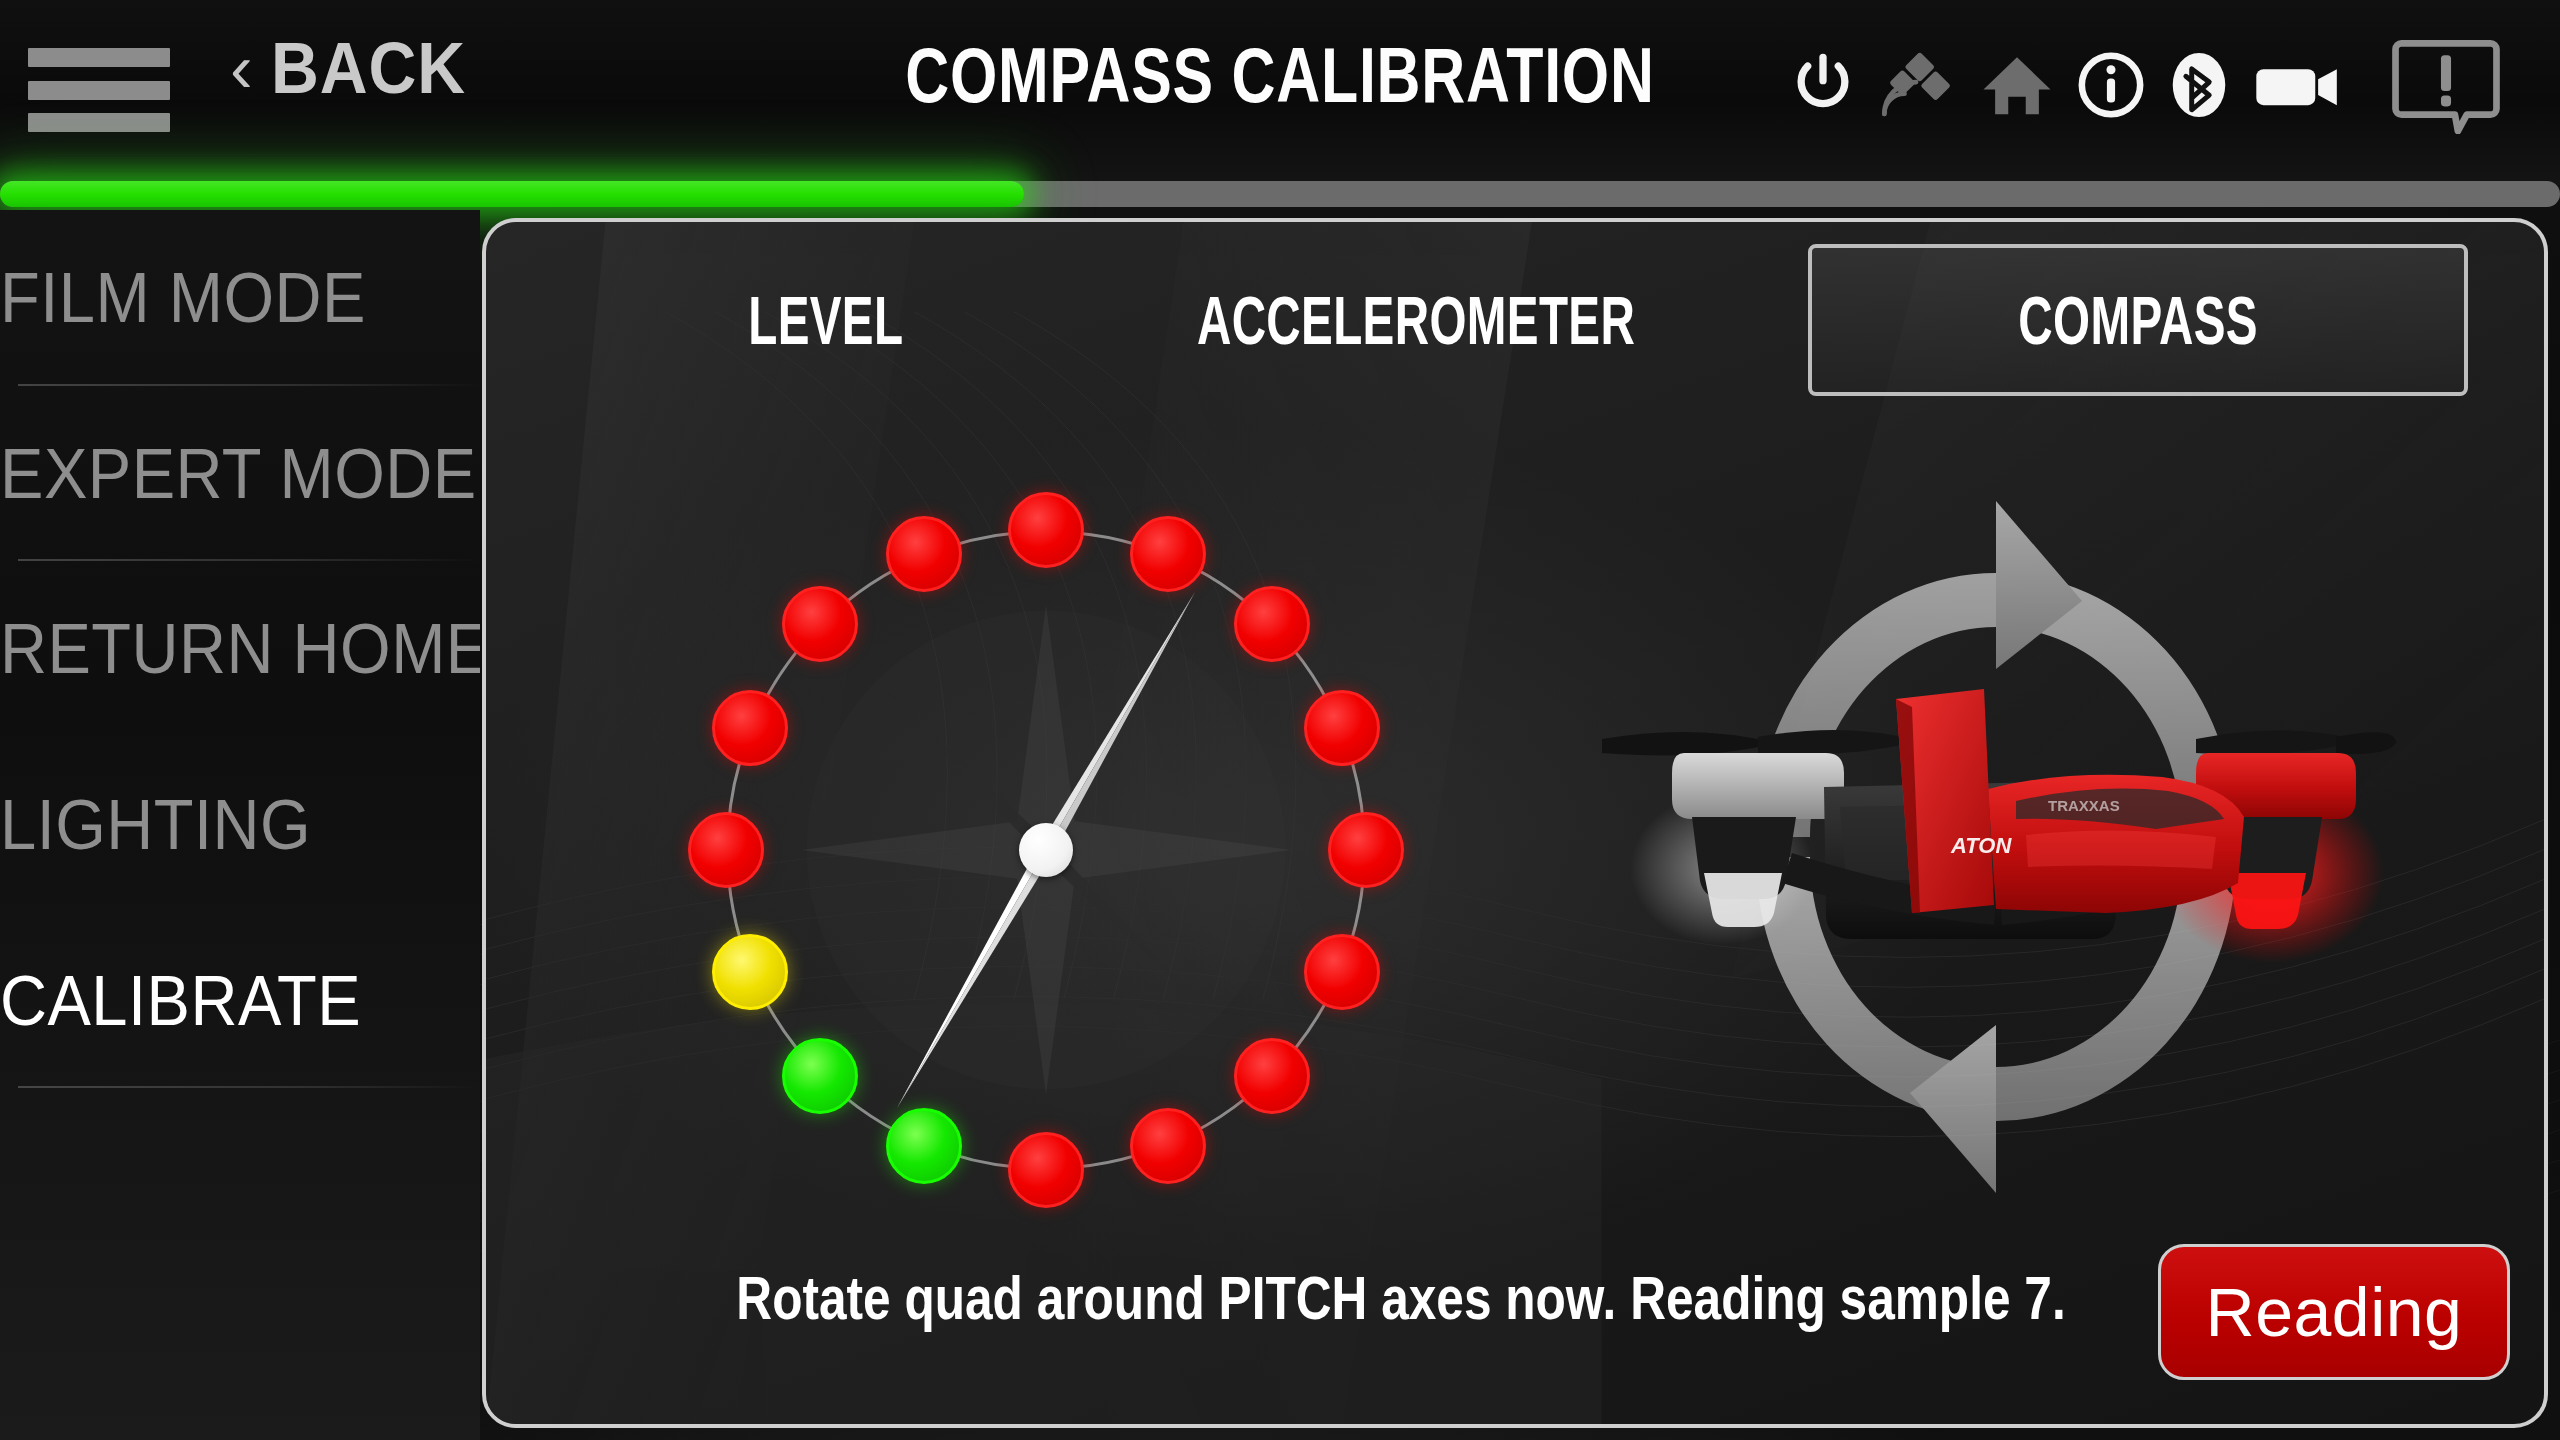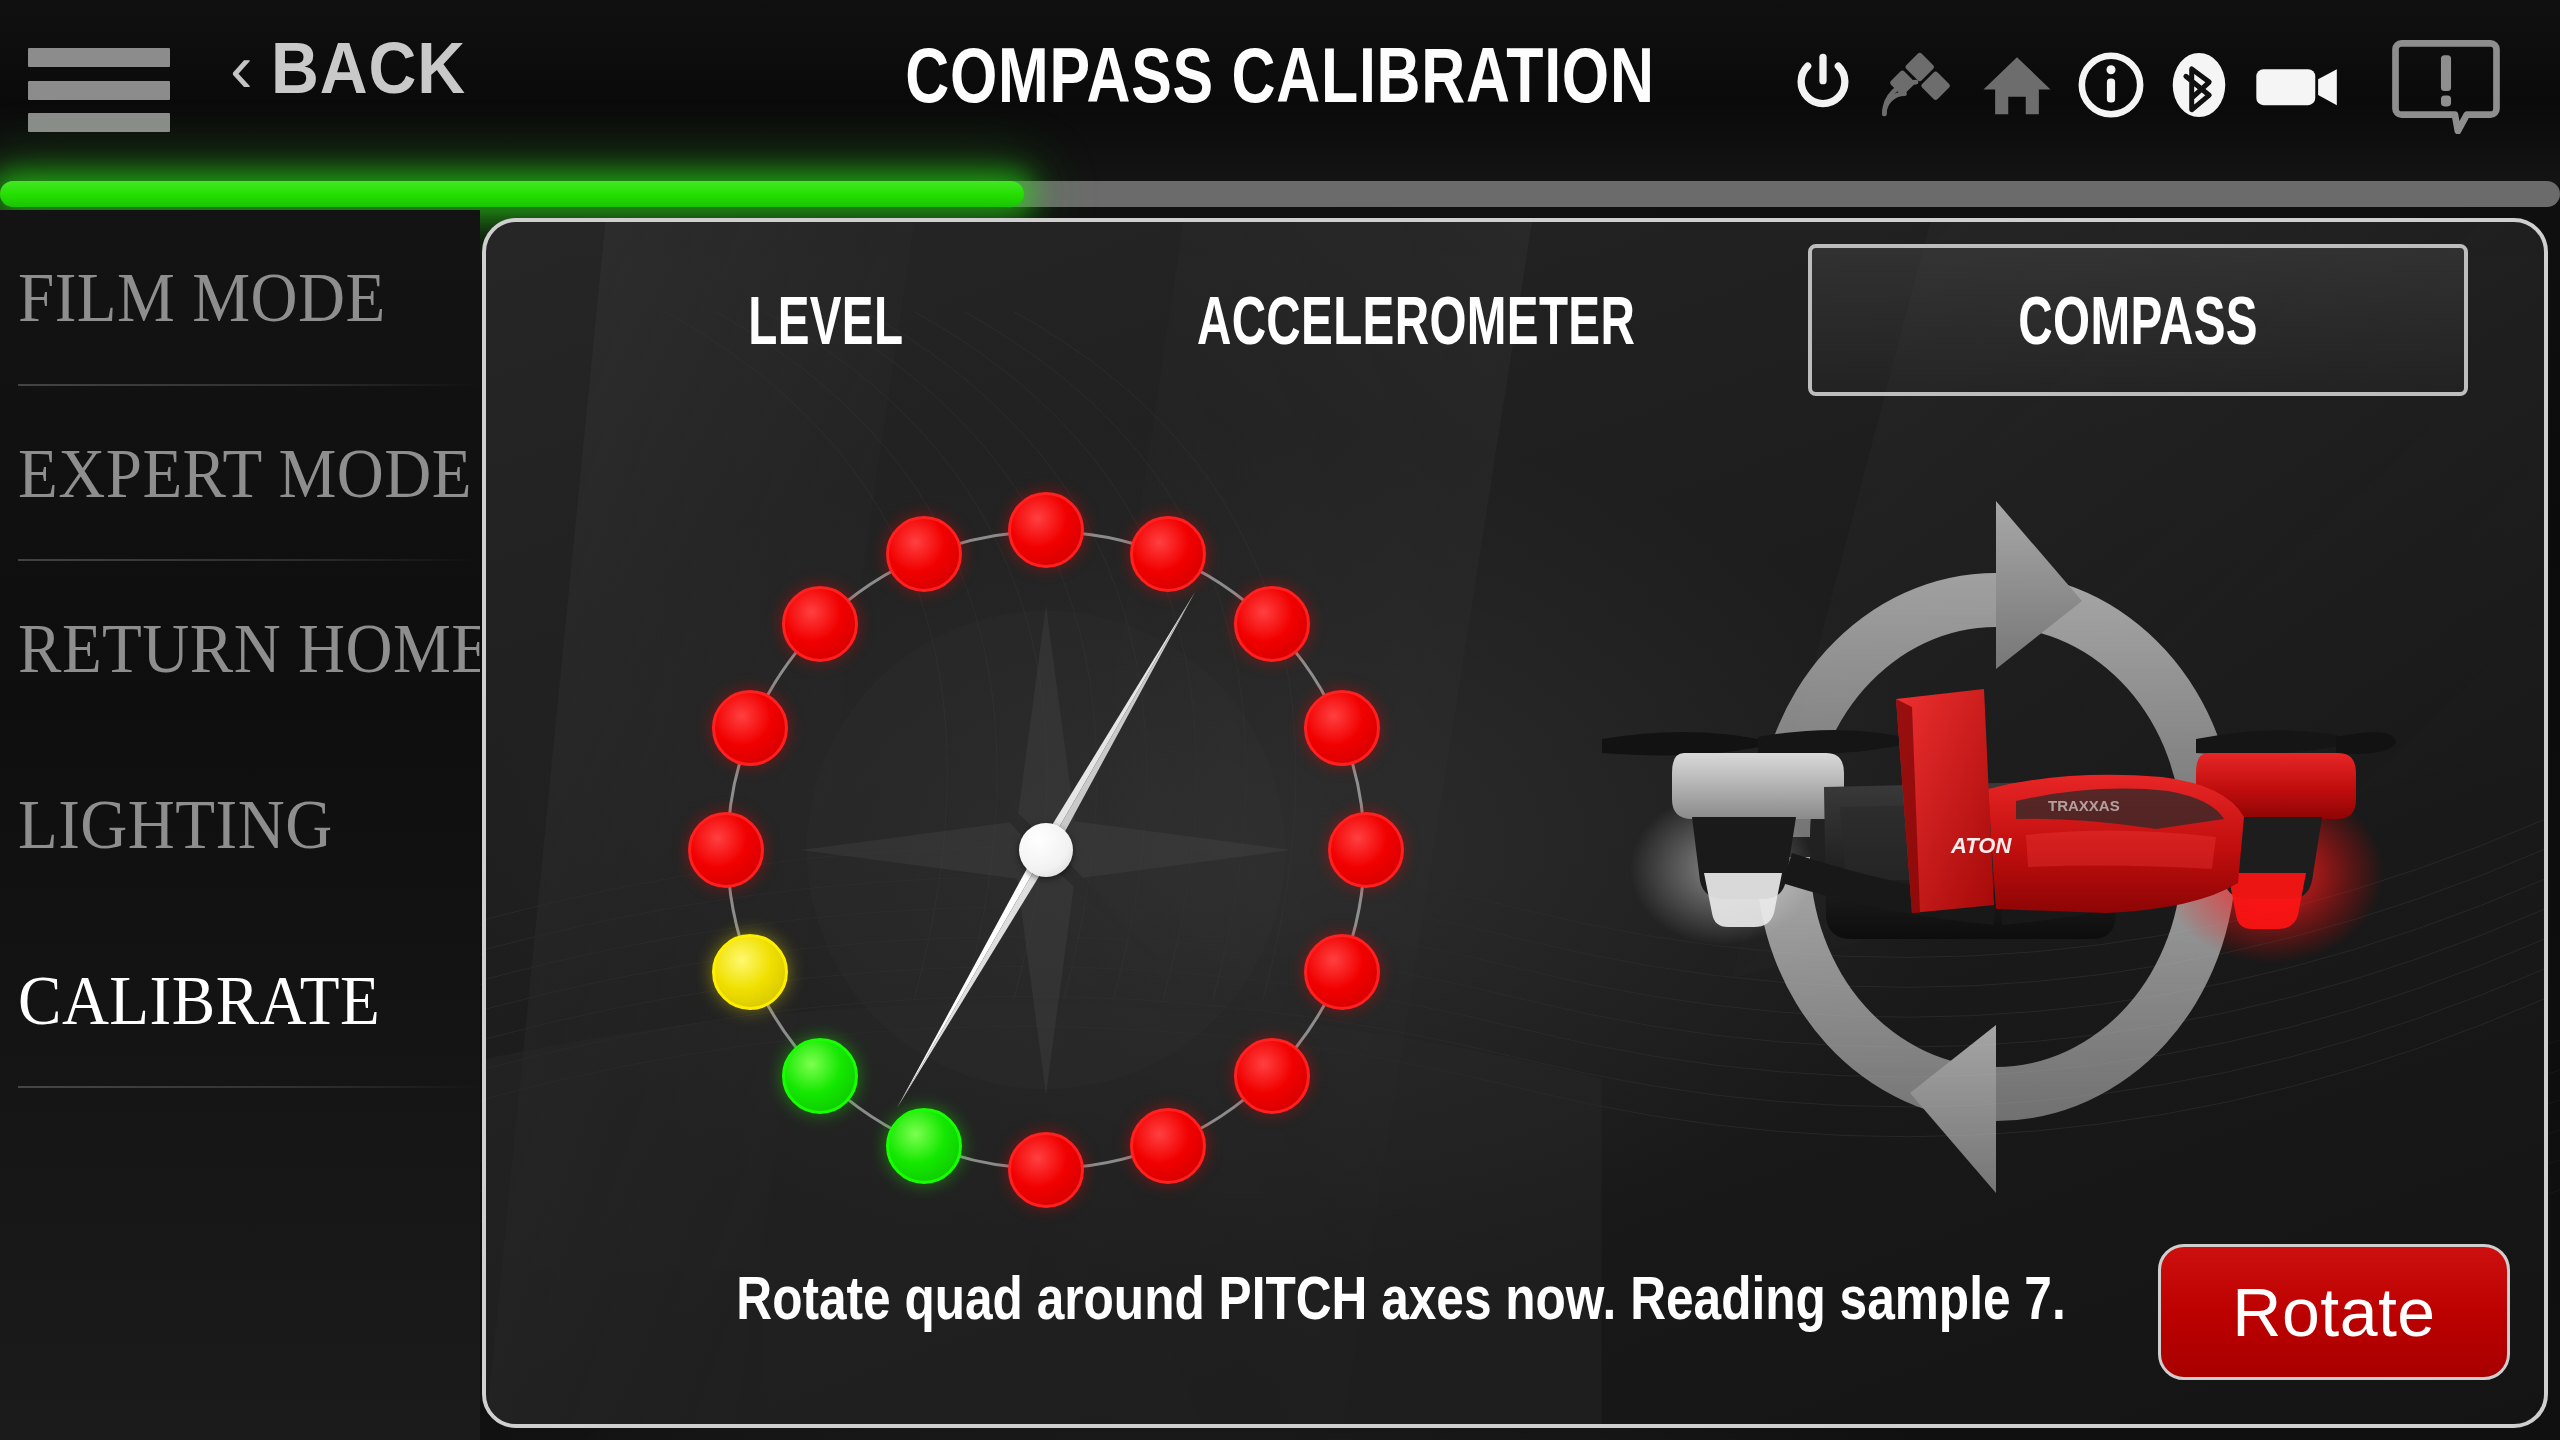--- a/index.html
+++ b/index.html
@@ -75,23 +75,22 @@
   
   .sidebar{
     position:absolute; left:0; top:210px; width:480px; height:1230px;
     background:linear-gradient(180deg,#131313 0%,#0e0e0e 40%,#1b1b1b 100%);
     overflow:hidden;
   }
   .menu-item{
     position:relative;
     height:175.7px;
     display:flex; align-items:center;
-    padding-left:18px;
+    padding-left:0;
     cursor:pointer;
-    font-family:Liberation Serif, serif;
   }
   .menu-item .label{
     font-size:70px; font-weight:400; color:#8e8e8e;
     letter-spacing:.5px; white-space:nowrap;
     transform:scaleX(.93); transform-origin:left center;
   }
   .menu-item.active .label{ color:#ffffff; font-weight:500; }
   .menu-item .divider{
     position:absolute; left:18px; right:0; bottom:0;
     height:2px;
@@ -525,16 +524,16 @@
         <path d="M300 22 L316 30 L324 236 L316 236 Z" fill="#7d0505" opacity=".75"></path>
 
         <text x="355" y="176" font-family="'Liberation Sans',sans-serif" font-size="22" font-style="italic" font-weight="700" fill="#ffffff" opacity=".92">ATON</text>
         <text x="452" y="134" font-family="'Liberation Sans',sans-serif" font-size="15" font-weight="700" fill="#f0f0f0" opacity=".6">TRAXXAS</text>
       </svg>
     </div>
 
     <div class="status-msg">Rotate quad around PITCH axes now. Reading sample 7.</div>
 
     <div class="cancel-btn">
-      <span class="clabel">Rotate</span>
+      <span class="clabel">Reading</span>
     </div>
   </div>
 </div>
 
 </body></html>

